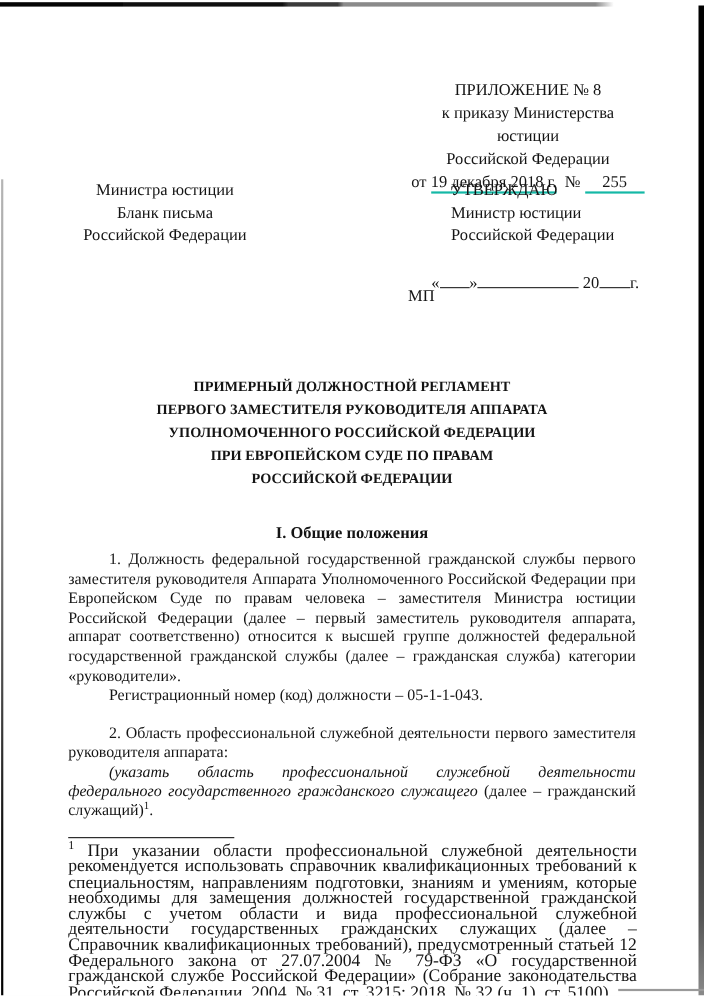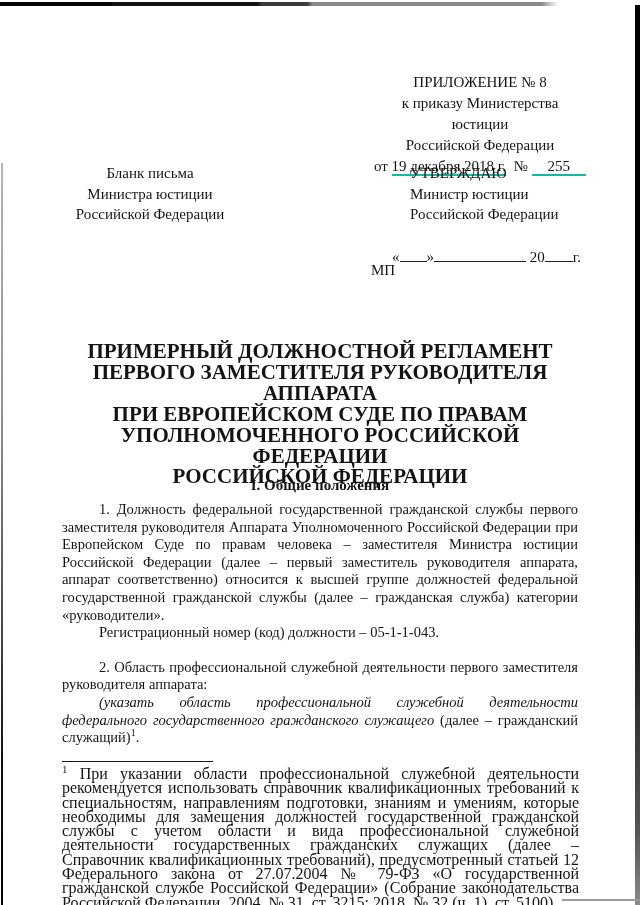--- a/index.html
+++ b/index.html
@@ -39,21 +39,21 @@
   .sig-cap{font-size:10.5px;line-height:13px;}
   .sig-date{position:absolute;top:248px;left:392px;width:220px;font-size:15px;white-space:nowrap;}
   .blank{display:inline-block;border-bottom:1px solid #222;height:13px;}
   .b1{width:27px;}
   .b2{width:92px;}
   .b3{width:28px;}
   .stamp{position:absolute;top:262px;left:371px;font-size:15px;}
 
   
   .doc-title{position:absolute;top:341px;left:60px;width:520px;text-align:center;
-    font-weight:bold;font-size:21px;line-height:20.9px;}
+    font-weight:bold;font-size:13px;line-height:20.9px;}
   .section-heading{position:absolute;top:477px;left:60px;width:520px;text-align:center;
     font-weight:bold;font-size:15px;}
 
   
   .body-text{position:absolute;top:501px;left:62px;width:516px;
     font-size:14.5px;line-height:17.6px;text-align:justify;}
   .body-text p{margin:0;text-indent:37px;}
   .p-gap{margin-top:17px !important;}
   .it{font-style:italic;}
   sup{font-size:68%;vertical-align:super;line-height:0;}
@@ -74,41 +74,41 @@
   <div class="scan-corner"></div>
 
   <div class="appendix">
     <div>ПРИЛОЖЕНИЕ № 8</div>
     <div>к приказу Министерства юстиции</div>
     <div>Российской Федерации</div>
     <div><span>от</span>&nbsp;<span class="uline">19 декабря 2018 г.</span>&nbsp; <span>№</span>&nbsp;<span class="uline num-pad">255</span></div>
   </div>
 
   <div class="letterhead">
+    <div>Министра юстиции</div>
     <div>Бланк письма</div>
-    <div>Министра юстиции</div>
     <div>Российской Федерации</div>
   </div>
 
   <div class="approval">
     <div>УТВЕРЖДАЮ</div>
     <div>Министр юстиции</div>
     <div>Российской Федерации</div>
   </div>
 
 
   <div class="sig-date"><span>«</span><span class="blank b1"></span><span>»</span><span class="blank b2"></span>&nbsp;<span>20</span><span class="blank b3"></span><span>г.</span></div>
 
   <div class="stamp">МП</div>
 
   <div class="doc-title">
     <div>ПРИМЕРНЫЙ ДОЛЖНОСТНОЙ РЕГЛАМЕНТ</div>
     <div>ПЕРВОГО ЗАМЕСТИТЕЛЯ РУКОВОДИТЕЛЯ АППАРАТА</div>
+    <div>УПОЛНОМОЧЕННОГО РОССИЙСКОЙ ФЕДЕРАЦИИ</div>
     <div>ПРИ ЕВРОПЕЙСКОМ СУДЕ ПО ПРАВАМ</div>
-    <div>УПОЛНОМОЧЕННОГО РОССИЙСКОЙ ФЕДЕРАЦИИ</div>
     <div>РОССИЙСКОЙ ФЕДЕРАЦИИ</div>
   </div>
 
   <div class="section-heading">I. Общие положения</div>
 
   <div class="body-text">
     <p>1. Должность федеральной государственной гражданской службы первого заместителя руководителя Аппарата Уполномоченного Российской Федерации при Европейском Суде по правам человека – заместителя Министра юстиции Российской Федерации (далее – первый заместитель руководителя аппарата, аппарат соответственно) относится к высшей группе должностей федеральной государственной гражданской службы (далее – гражданская служба) категории «руководители».</p>
     <p>Регистрационный номер (код) должности – 05-1-1-043.</p>
     <p class="p-gap">2. Область профессиональной служебной деятельности первого заместителя руководителя аппарата:</p>
     <p><span class="it">(указать область профессиональной служебной деятельности федерального государственного гражданского служащего </span><span>(далее – гражданский служащий)</span><sup>1</sup><span>.</span></p>

